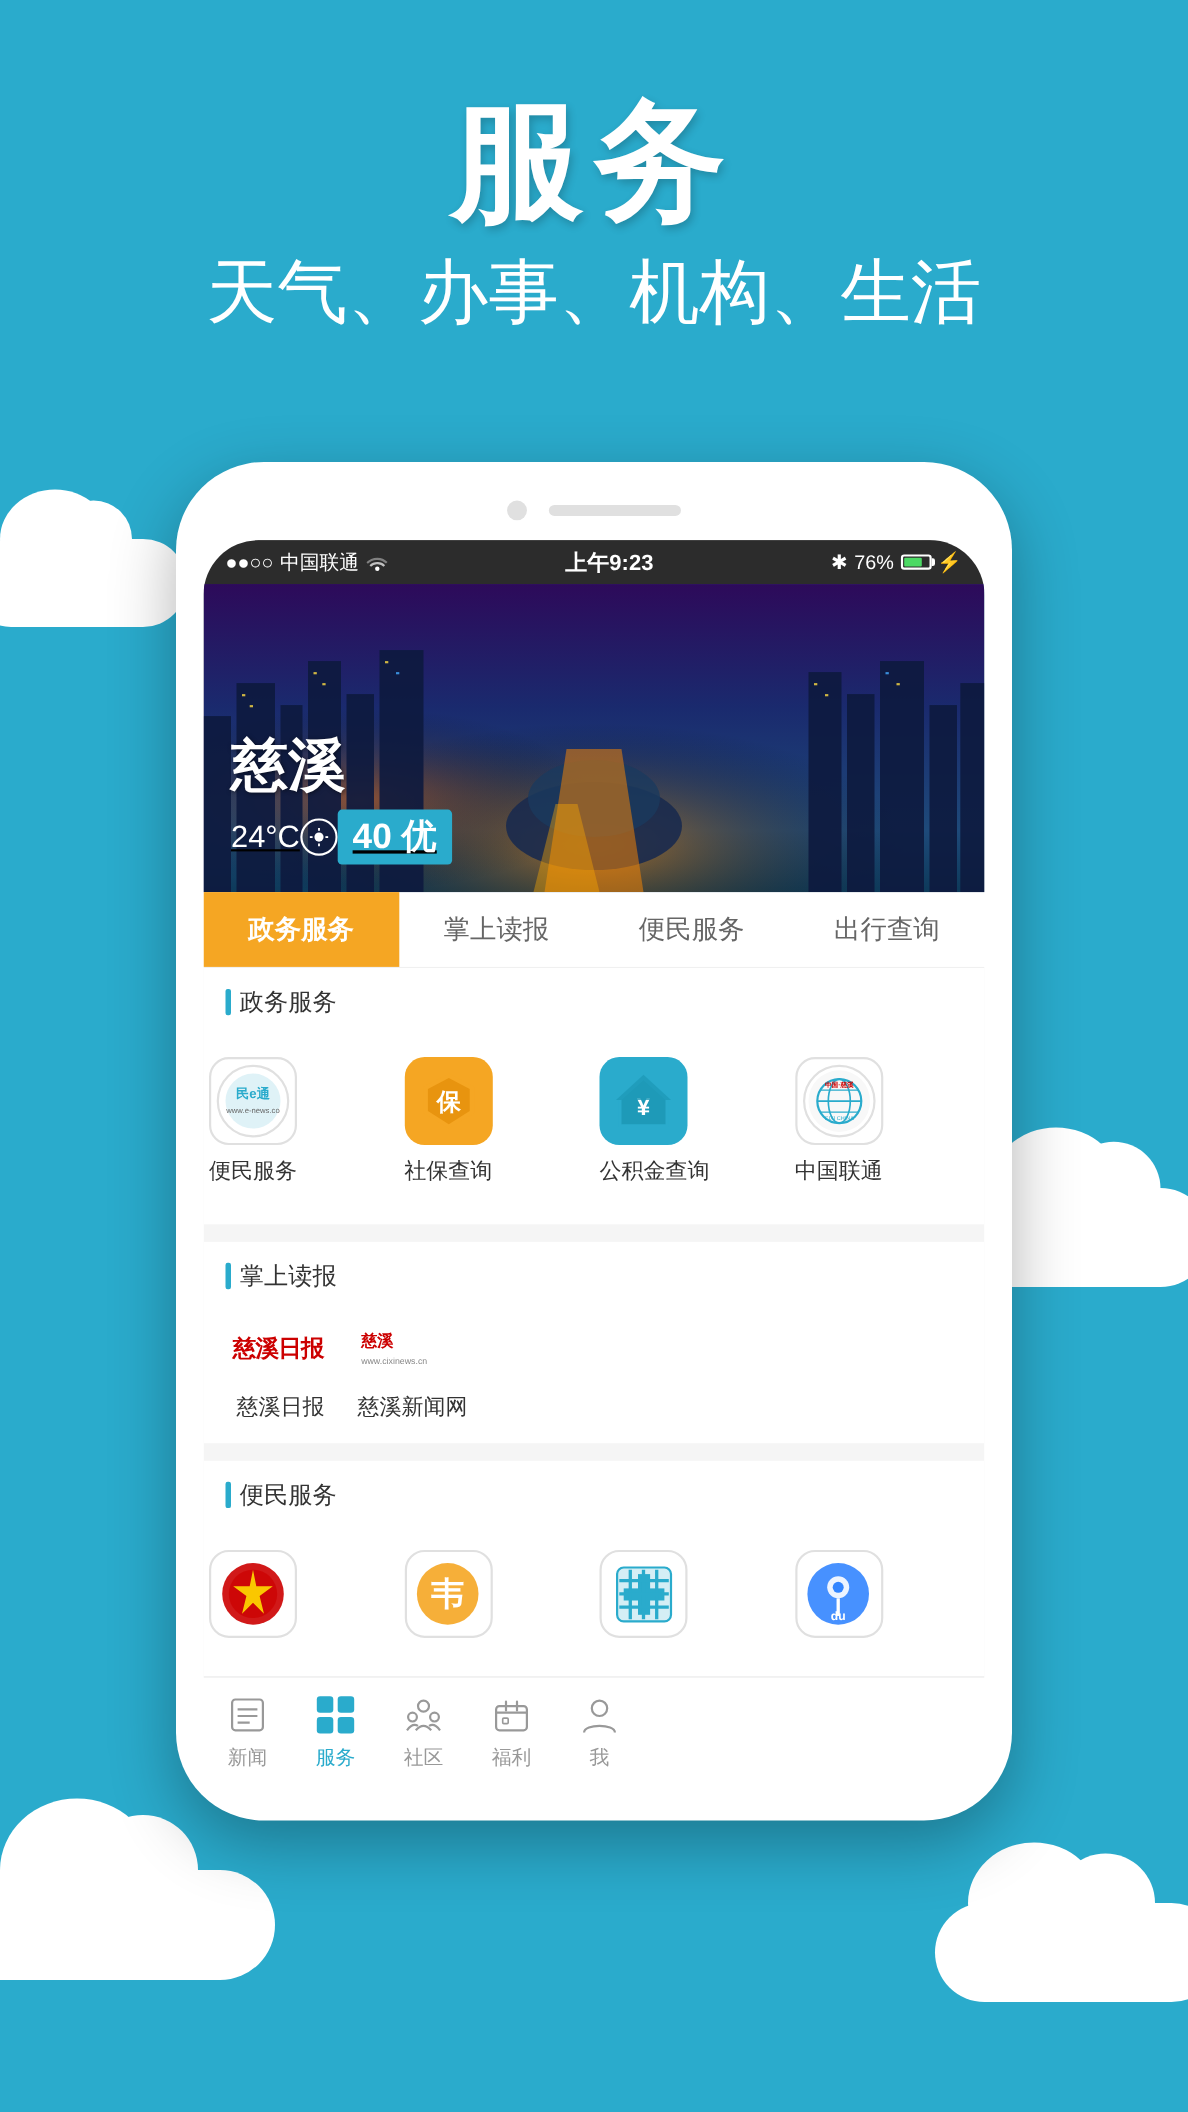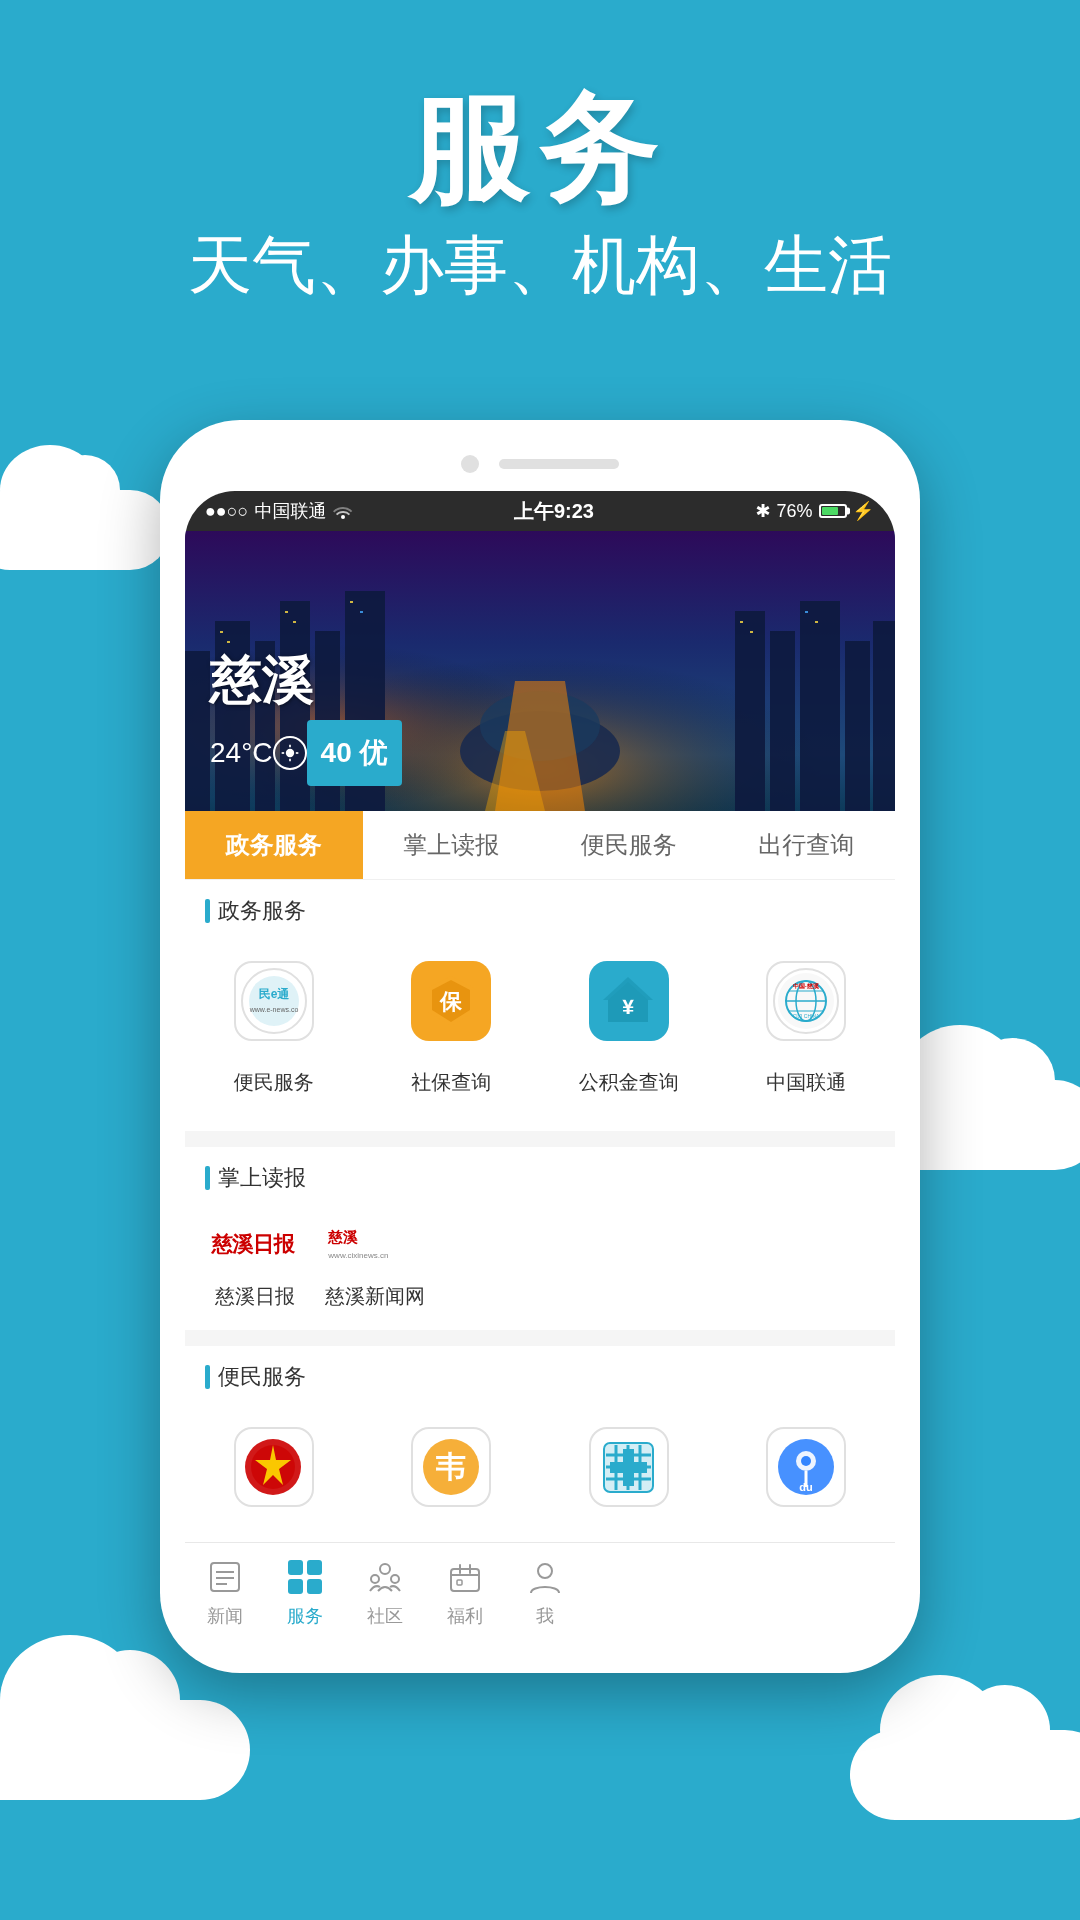--- a/index.html
+++ b/index.html
@@ -288,41 +288,42 @@
     .city-name {
       font-size: 52px;
       font-weight: 700;
       color: white;
       text-shadow: 1px 1px 4px rgba(0,0,0,0.5);
     }
     .weather-info {
       display: flex;
       align-items: center;
       margin-top: 5px;
+      text-decoration: underline;
     }
     .temp {
       font-size: 28px;
       color: white;
       font-weight: 400;
     }
     .weather-icon-circle {
       width: 34px;
       height: 34px;
       border: 2px solid white;
       border-radius: 50%;
       display: flex;
       align-items: center;
       justify-content: center;
     }
     .aqi-badge {
       background: #2AABCC;
       color: white;
-      padding: 14px 14px;
+      padding: 3px 14px;
       border-radius: 4px;
-      font-size: 28px;
+      font-size: 32px;
       font-weight: 600;
     }
 
     
     .tabs {
       display: flex;
       background: white;
       border-bottom: 1px solid #f0f0f0;
     }
     .tab {
@@ -365,23 +366,23 @@
 
     
     .service-grid {
       display: grid;
       grid-template-columns: repeat(4, 1fr);
       padding: 10px 0 20px;
     }
     .service-item {
       display: flex;
       flex-direction: column;
-      align-items: center;
+      align-items: flex-start;
       padding: 15px 5px;
-      gap: 28px;
+      gap: 10px;
     }
     .service-icon {
       width: 80px;
       height: 80px;
       border-radius: 18px;
       display: flex;
       align-items: center;
       justify-content: center;
       overflow: hidden;
     }

